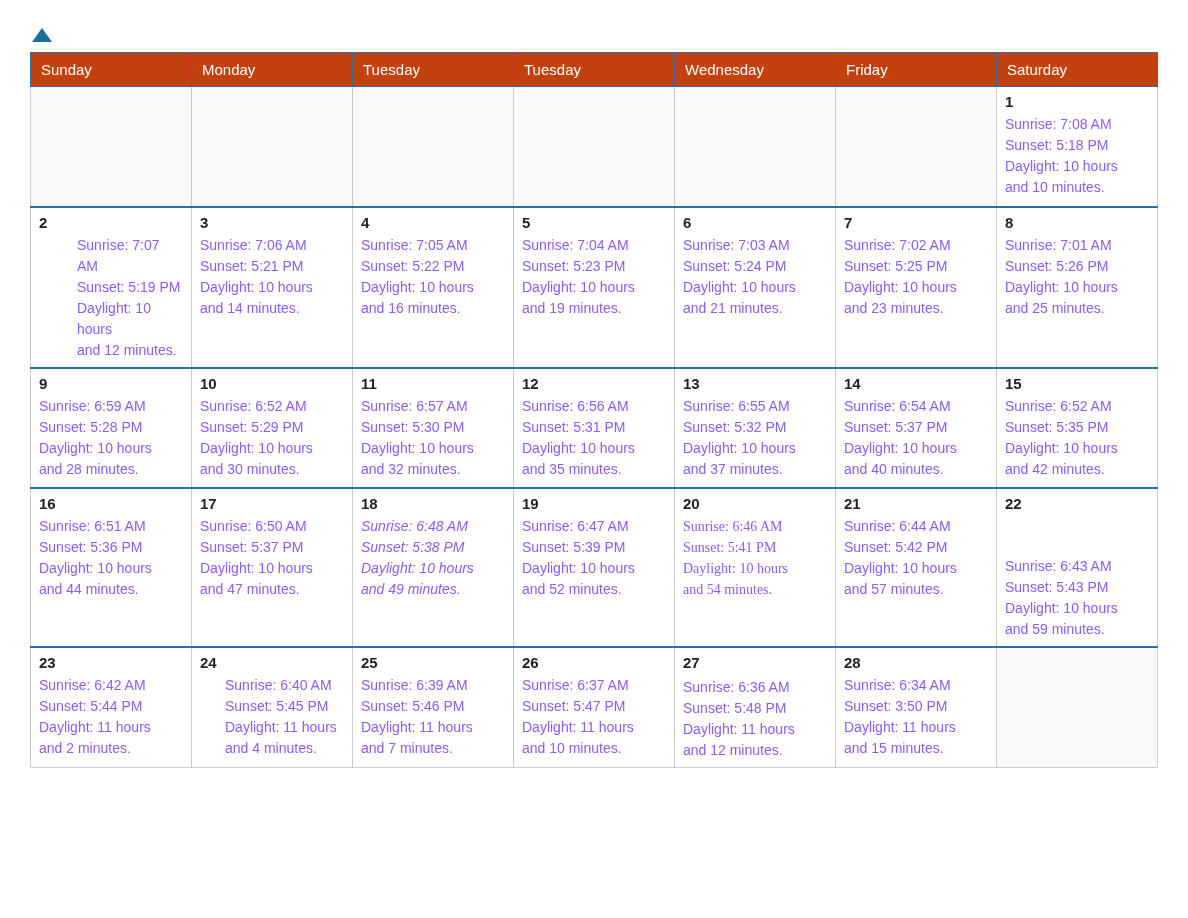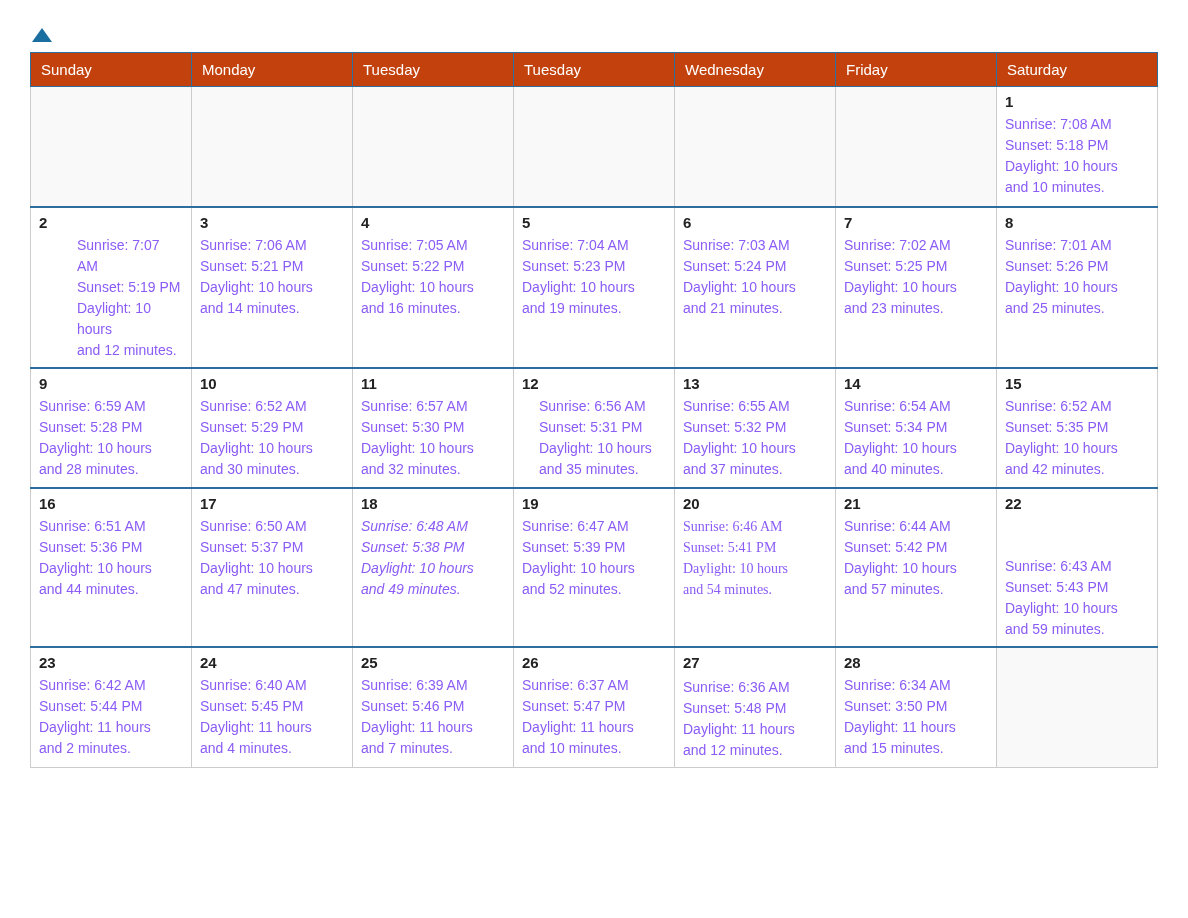--- a/index.html
+++ b/index.html
@@ -206,36 +206,36 @@
         </td>
         <td>
           <span class="day-number">11</span>
           <div class="day-info" style="white-space: pre-line;">Sunrise: 6:57 AM
 Sunset: 5:30 PM
 Daylight: 10 hours
 and 32 minutes.</div>
         </td>
         <td>
           <span class="day-number">12</span>
-          <div class="day-info" style="white-space: pre-line; margin-left: 17px;">Sunrise: 6:56 AM
+          <div class="day-info" style="white-space: pre-line;">Sunrise: 6:56 AM
 Sunset: 5:31 PM
 Daylight: 10 hours
 and 35 minutes.</div>
         </td>
         <td>
           <span class="day-number">13</span>
           <div class="day-info" style="white-space: pre-line;">Sunrise: 6:55 AM
 Sunset: 5:32 PM
 Daylight: 10 hours
 and 37 minutes.</div>
         </td>
         <td>
           <span class="day-number">14</span>
           <div class="day-info" style="white-space: pre-line;">Sunrise: 6:54 AM
-Sunset: 5:34 PM
+Sunset: 5:37 PM
 Daylight: 10 hours
 and 40 minutes.</div>
         </td>
         <td>
           <span class="day-number">15</span>
           <div class="day-info" style="white-space: pre-line;">Sunrise: 6:52 AM
 Sunset: 5:35 PM
 Daylight: 10 hours
 and 42 minutes.</div>
         </td>
@@ -294,21 +294,21 @@
       <tr class="row-divider">
         <td>
           <span class="day-number">23</span>
           <div class="day-info" style="white-space: pre-line;">Sunrise: 6:42 AM
 Sunset: 5:44 PM
 Daylight: 11 hours
 and 2 minutes.</div>
         </td>
         <td>
           <span class="day-number">24</span>
-          <div class="day-info" style="white-space: pre-line;">Sunrise: 6:40 AM
+          <div class="day-info" style="white-space: pre-line; margin-left: 25px;">Sunrise: 6:40 AM
 Sunset: 5:45 PM
 Daylight: 11 hours
 and 4 minutes.</div>
         </td>
         <td>
           <span class="day-number">25</span>
           <div class="day-info" style="white-space: pre-line;">Sunrise: 6:39 AM
 Sunset: 5:46 PM
 Daylight: 11 hours
 and 7 minutes.</div>

